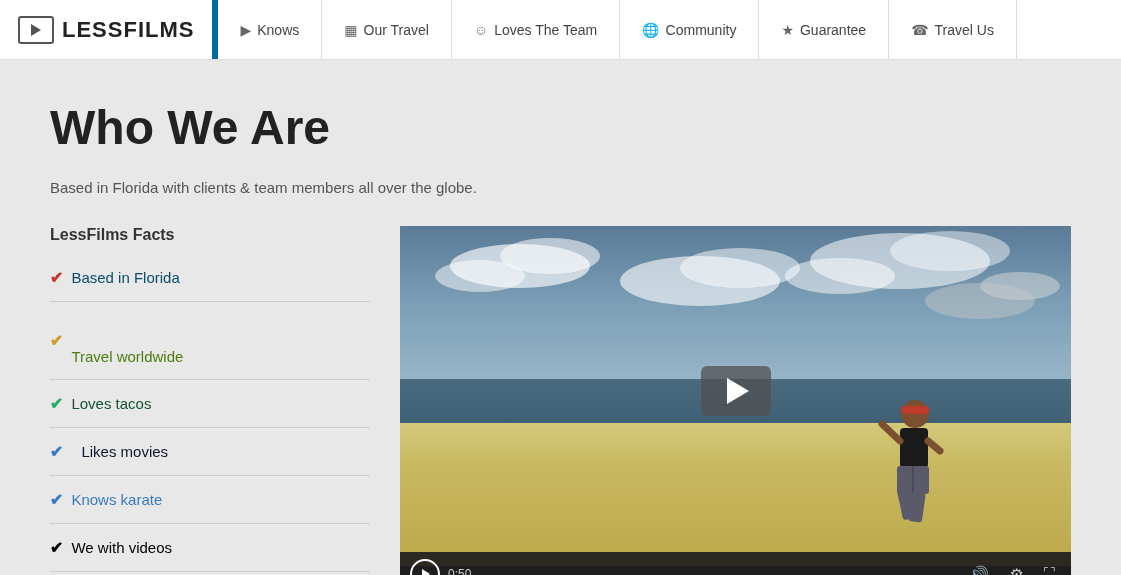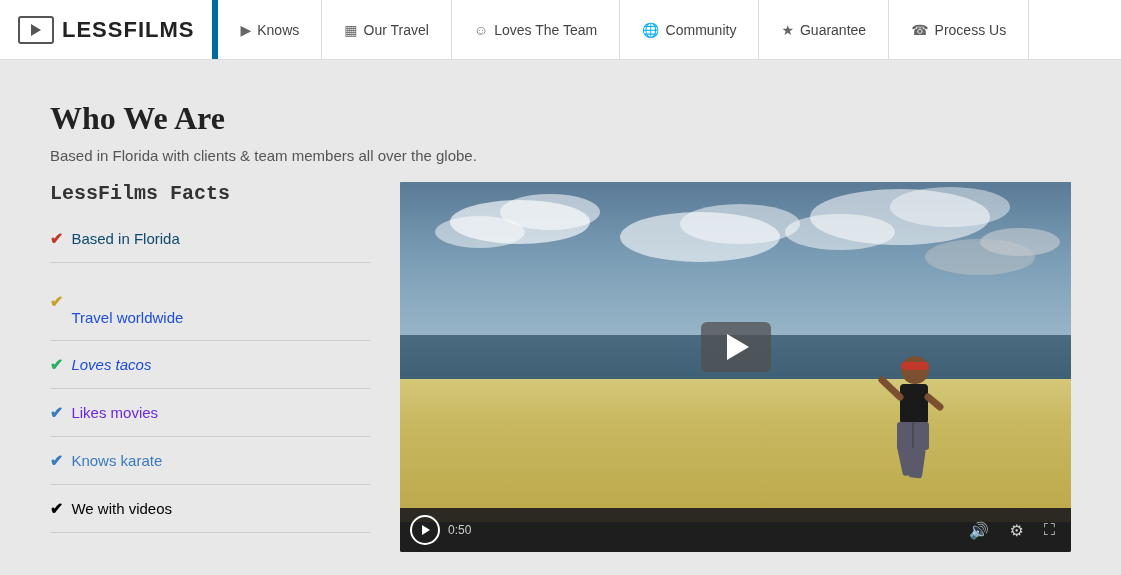--- a/index.html
+++ b/index.html
@@ -64,73 +64,71 @@
       gap: 6px;
     }
     .nav-item .nav-icon { font-size: 14px; color: #666; }
 
     
     .main-content {
       padding: 40px 50px 30px 50px;
       background: #e8e8e8;
     }
     .page-title {
-      font-size: 32px;
+      font-size: 48px;
       font-weight: bold;
       color: #222;
-      margin-bottom: 10px;
-      font-family: Liberation Serif, serif;
+      margin-bottom: 24px;
     }
     .page-subtitle {
       font-size: 15px;
       color: #555;
-      margin-bottom: 18px;
+      margin-bottom: 30px;
     }
 
     
     .content-grid {
       display: flex;
       gap: 30px;
       align-items: flex-start;
     }
 
     
     .facts-panel {
       width: 320px;
       flex-shrink: 0;
     }
     .facts-title {
-      font-size: 20px;
+      font-size: 16px;
       font-weight: bold;
       color: #333;
       margin-bottom: 10px;
-      font-family: Liberation Mono, monospace;
     }
     .fact-item {
       display: flex;
       align-items: center;
       padding: 14px 0;
       border-bottom: 1px solid #ccc;
       font-size: 15px;
       gap: 8px;
     }
     .fact-check {
       font-size: 16px;
       font-weight: bold;
     }
     .fact-item:nth-child(1) .fact-check { color: #3a7abf; }
     .fact-item:nth-child(1) .fact-label { color: #3a7abf; }
     .fact-item:nth-child(2) .fact-check { color: #c0392b; }
     .fact-item:nth-child(2) .fact-label { color: #0c4a6e; }
     .fact-item:nth-child(3) .fact-check { color: #c8a02a; }
-    .fact-item:nth-child(3) .fact-label { color: #1d4ed8; margin-top: 32px; }
+    .fact-item:nth-child(3) .fact-label { color: #4d7c0f; margin-top: 32px; }
     .fact-item:nth-child(4) .fact-check { color: #27ae60; }
-    .fact-item:nth-child(4) .fact-label { color: #1d4ed8; font-style: italic; }
+    .fact-item:nth-child(4) .fact-label { color: #14532d; }
     .fact-item:nth-child(5) .fact-check { color: #3a7abf; }
-    .fact-item:nth-child(5) .fact-label { color: #6d28d9; }
+    .fact-item:nth-child(5) .fact-label { color: #0f172a; margin-left: 10px; }
     .fact-item:nth-child(6) .fact-check { color: #3a7abf; }
     .fact-item:nth-child(6) .fact-label { color: #3a7abf; }
 
     
     .video-container {
       flex: 1;
       position: relative;
       background: #222;
       border-radius: 2px;
       overflow: hidden;
@@ -253,21 +251,21 @@
     <div class="nav-item">
       <span class="nav-icon">🌐</span>
       <span>Community</span>
     </div>
     <div class="nav-item">
       <span class="nav-icon">★</span>
       <span>Guarantee</span>
     </div>
     <div class="nav-item">
       <span class="nav-icon">☎</span>
-      <span>Process Us</span>
+      <span>Travel Us</span>
     </div>
   </div>
 </nav>
 
 <div class="main-content">
   <h1 class="page-title">Who We Are</h1>
   <p class="page-subtitle">Based in Florida with clients &amp; team members all over the globe.</p>
 
   <div class="content-grid">
 

